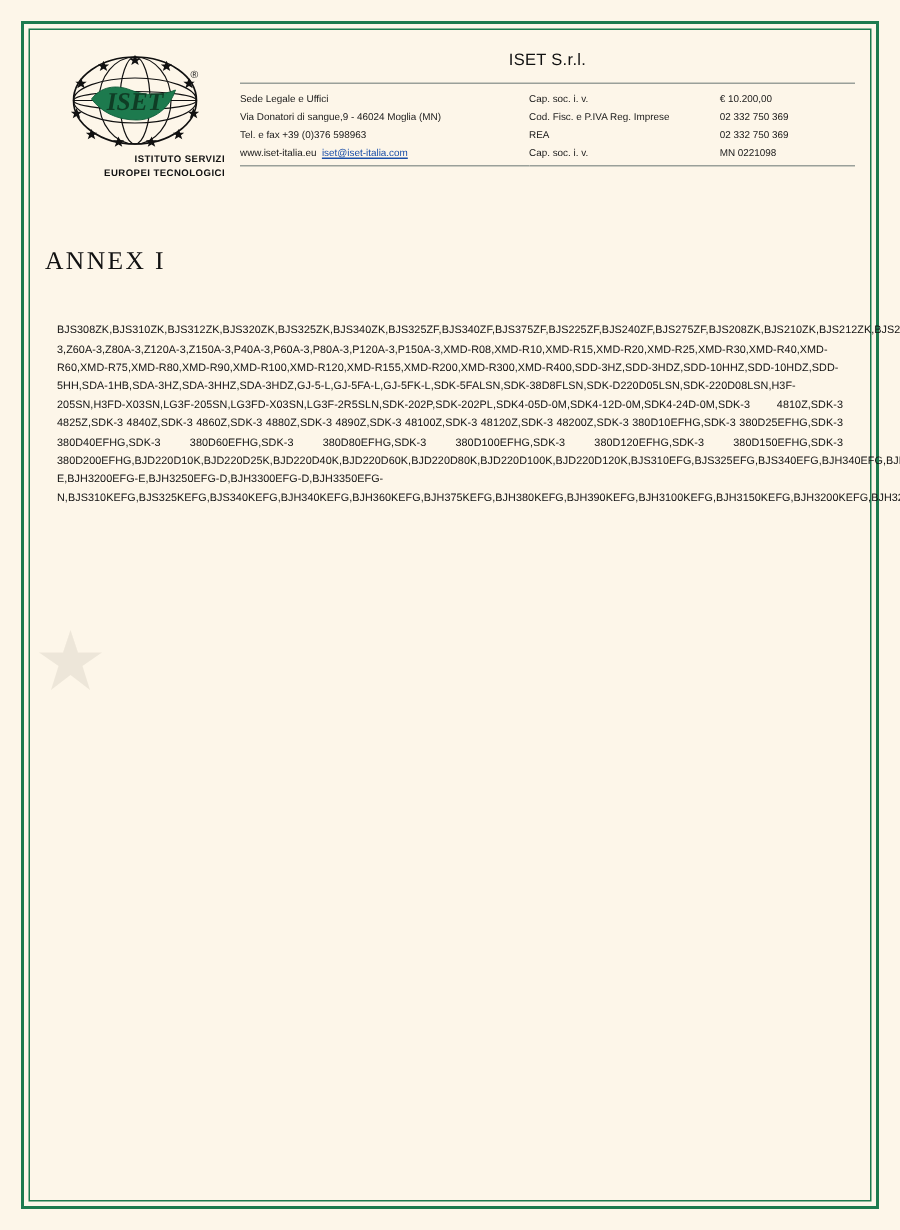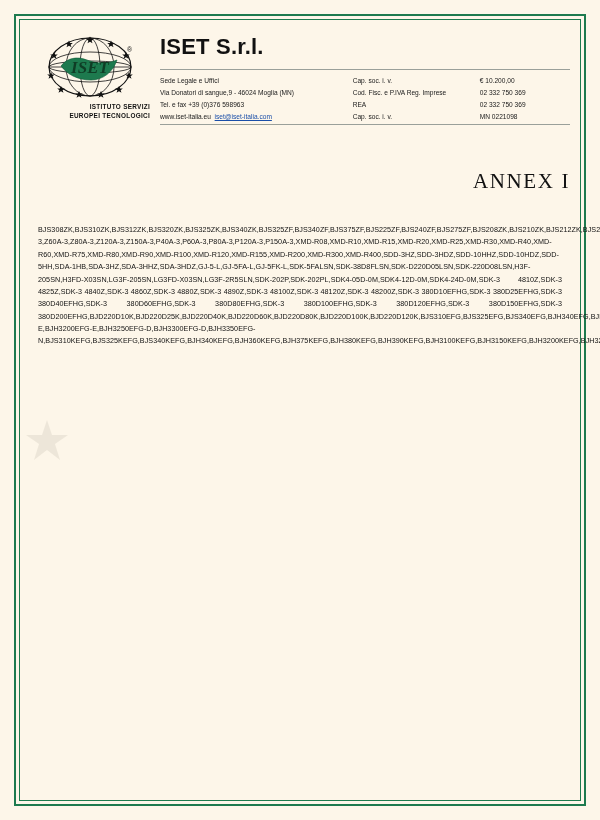--- a/index.html
+++ b/index.html
@@ -71,25 +71,26 @@
     font-weight: bold;
     letter-spacing: 0.3px;
     line-height: 1.35;
     color: #111;
   }
   .company-block {
     flex: 1 1 auto;
     padding-left: 10px;
   }
   .company-name {
-    font-size: 22px;
-    font-weight: bold;
+    font-size: 11px;
+    font-weight: normal;
     color: #111;
     letter-spacing: 0.2px;
     margin-bottom: 9px;
+    text-align: center;
   }
   .rule {
     height: 1px;
     background: #9aa09a;
     margin: 0 0 5px 0;
   }
   .info-table {
     width: 100%;
     border-collapse: collapse;
     font-size: 6.6px;
@@ -106,23 +107,23 @@
   .info-table td.c3 { width: 22%; text-align: left; }
   .info-table a {
     color: #1a4ea8;
     text-decoration: underline;
   }
   .underline-row td {
     border-bottom: 1px solid #9aa09a;
   }
   
   .doc-title {
-    text-align: right;
+    text-align: left;
     font-family: "Liberation Serif", serif;
-    font-size: 21px;
+    font-size: 17px;
     letter-spacing: 1.6px;
     color: #111;
     margin-top: 44px;
     margin-bottom: 30px;
   }
   
   .codes {
     font-size: 7.2px;
     line-height: 1.72;
     color: #111;

